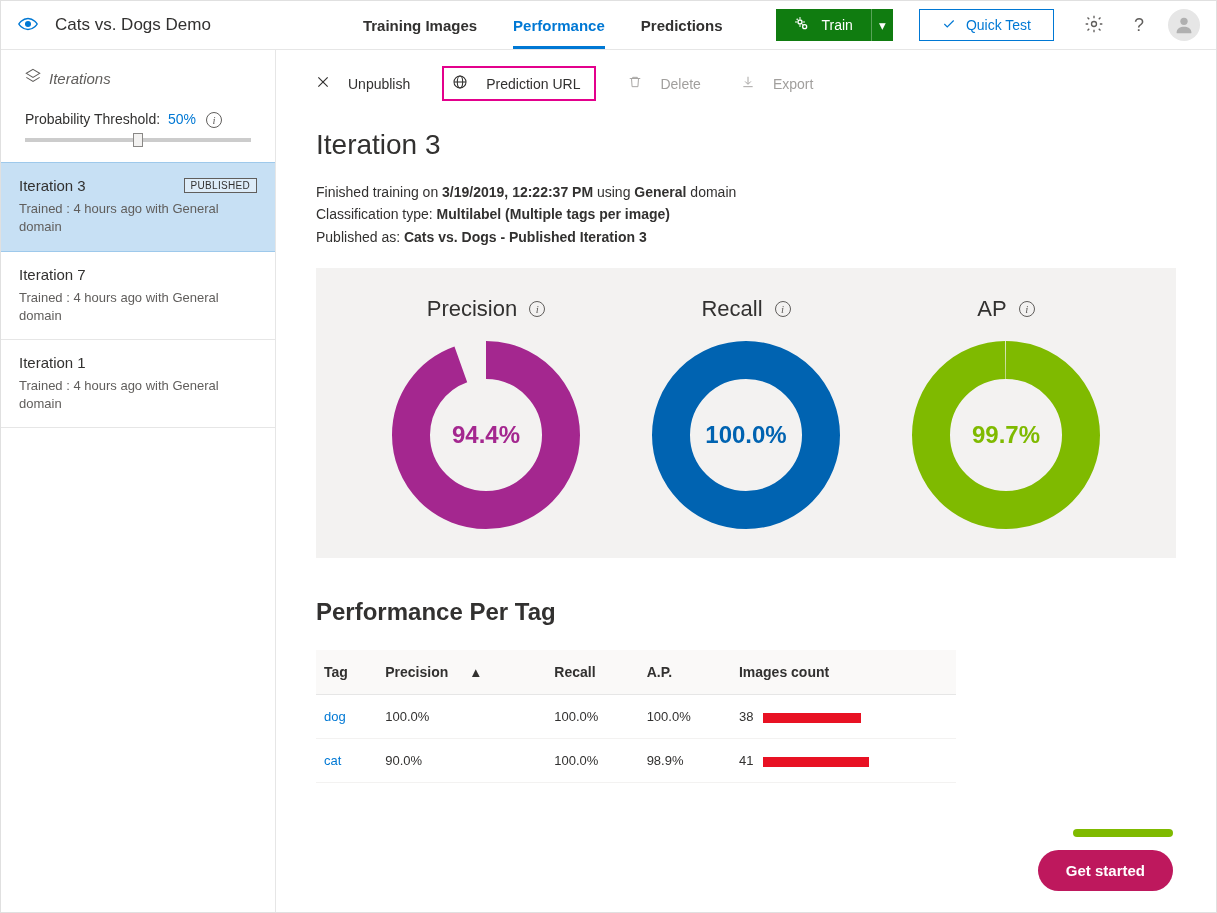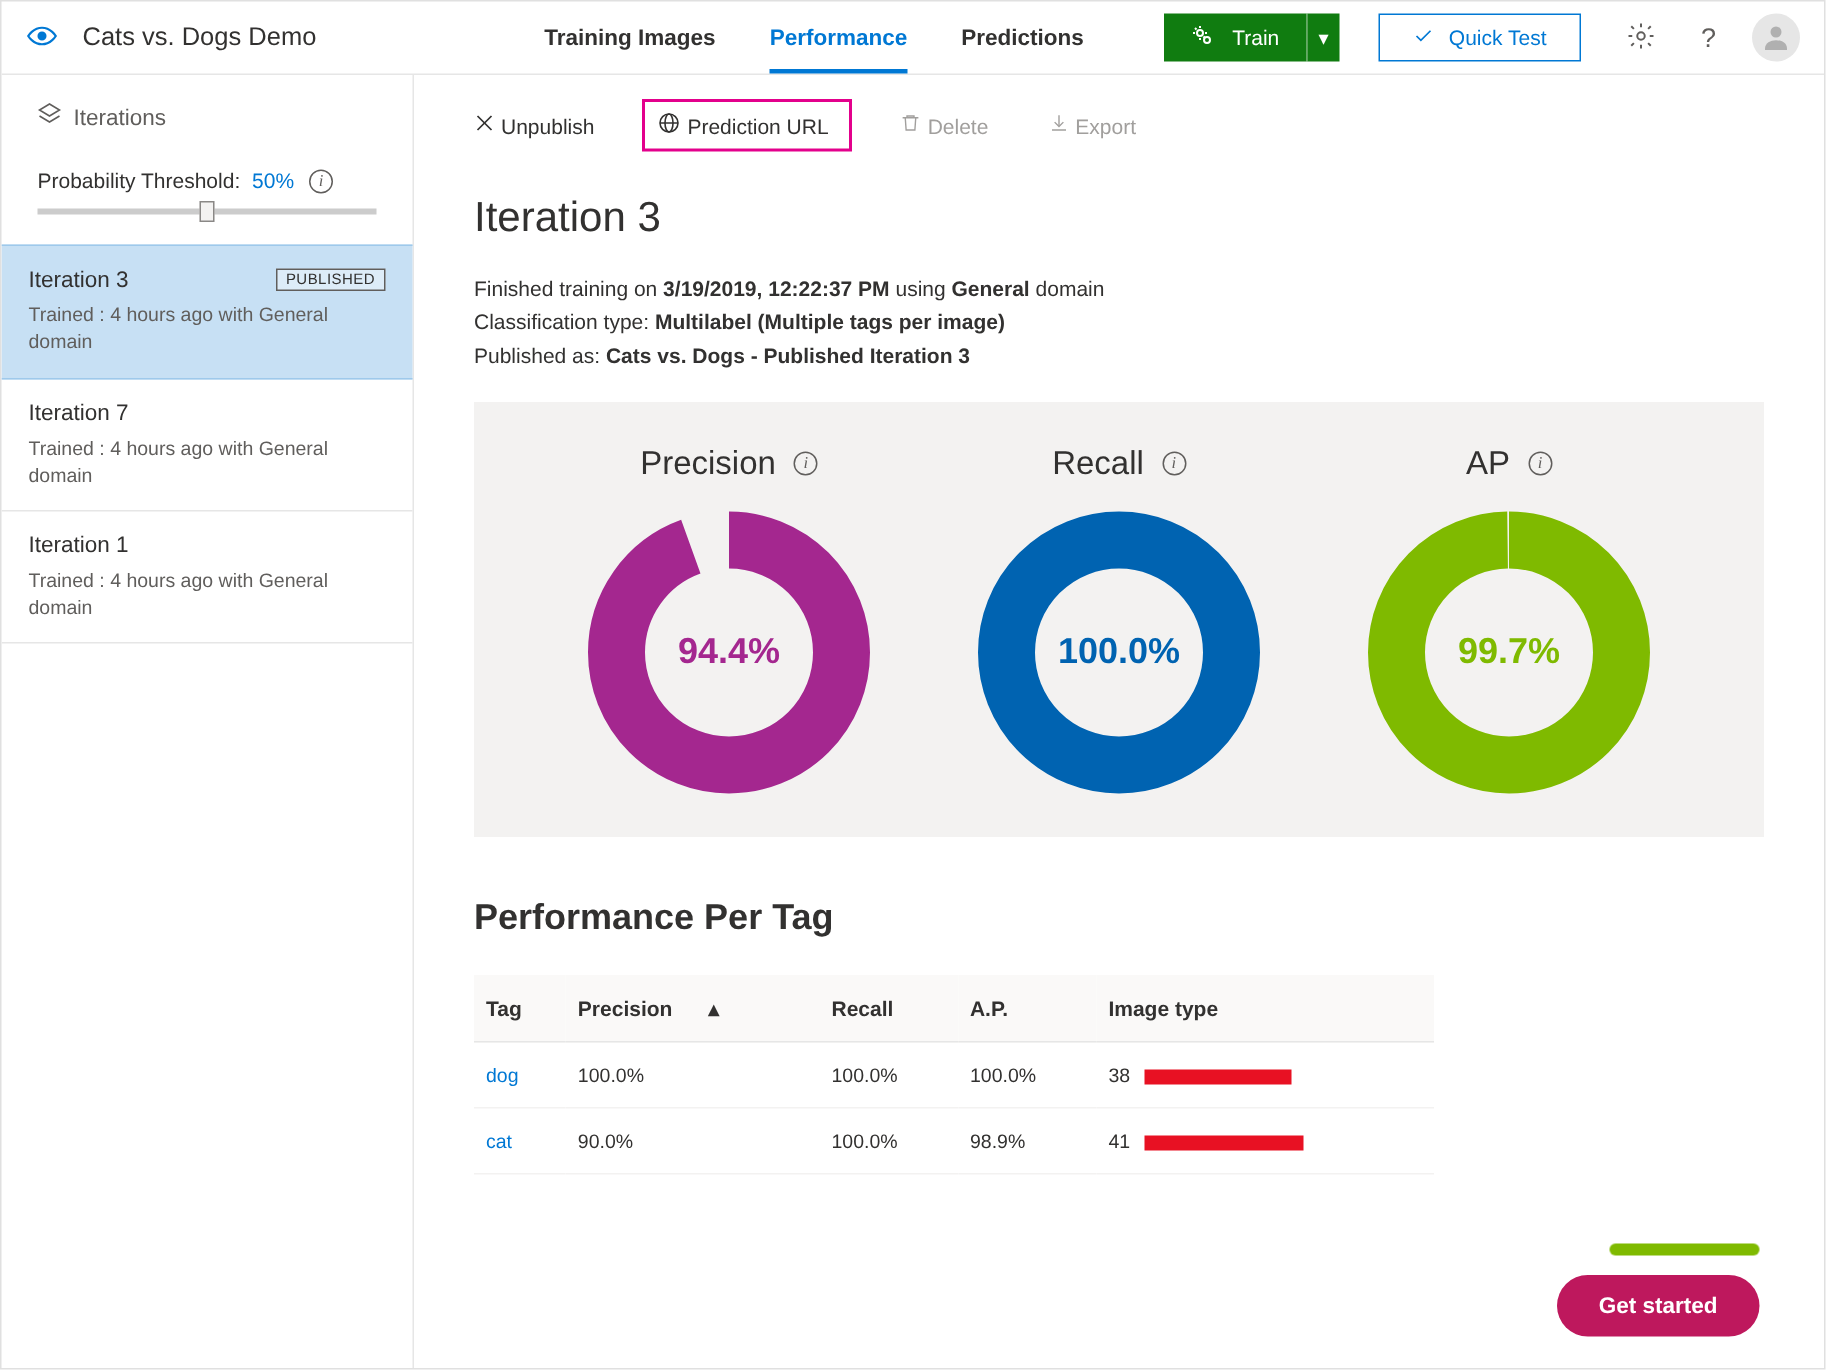--- a/index.html
+++ b/index.html
@@ -14,36 +14,36 @@
   .header-spacer { flex: 1; }
   .train-btn-group { display: flex; }
   .train-btn { background:#107c10; color:#fff; border:none; height:32px; padding:0 18px; display:flex; align-items:center; gap:11px; font-size:14px; cursor:pointer; }
   .train-split { background:#107c10; border:none; border-left:1px solid rgba(255,255,255,.3); color:#fff; width:22px; cursor:pointer; display:flex; align-items:center; justify-content:center; }
   .quick-test-btn { border:1px solid #0078d4; color:#0078d4; background:#fff; height:32px; padding:0 22px; margin-left:14px; display:flex; align-items:center; gap:10px; cursor:pointer; font-size:14px; }
   .header-icon { margin-left:18px; cursor:pointer; color:#605e5c; }
   .avatar { width:32px; height:32px; border-radius:50%; background:#e6e6e6; display:flex; align-items:center; justify-content:center; margin-left:12px; }
   .avatar svg { width:22px; height:22px; color:#a6a6a6; }
   .body { display:flex; height: calc(100% - 49px); }
   .sidebar { width: 275px; border-right:1px solid #e6e6e6; }
-  .sidebar-header { display:flex; align-items:center; gap:8px; padding:18px 24px; font-size:15px; color:#605e5c; }
+  .sidebar-header { display:flex; align-items:flex-end; gap:8px; padding:18px 24px; font-size:15px; color:#605e5c;font-style:italic; }
   .threshold-box { padding: 6px 24px 20px 24px; font-size:14px; }
   .threshold-label { color:#323130; }
   .threshold-value { color:#0078d4; margin-left:4px; }
   .info-icon { display:inline-flex; width:16px; height:16px; border:1.2px solid #605e5c; border-radius:50%; align-items:center; justify-content:center; font-size:11px; font-style:italic; font-family: Georgia, serif; color:#605e5c; margin-left:6px; vertical-align:middle; }
   .slider-track { margin-top:10px; height:4px; background:#ccc; position:relative; }
   .slider-thumb { position:absolute; top:-5px; left:48%; width:10px; height:14px; background:#f3f2f1; border:1px solid #8a8886; }
   .iteration-item { padding:14px 18px; border-bottom:1px solid #e6e6e6; cursor:pointer; }
   .iteration-item.active { background:#c7e0f4; border-top:1px solid #9ec9eb; border-bottom:1px solid #9ec9eb; }
   .iteration-title-row { display:flex; justify-content:space-between; align-items:center; }
   .iteration-title { font-size:15px; color:#323130; }
   .badge { border:1px solid #605e5c; font-size:10px; padding:1px 6px; letter-spacing:.3px; color:#323130; background:rgba(255,255,255,.4); }
   .iteration-sub { font-size:13px; color:#605e5c; margin-top:6px; line-height:1.4; }
   .content { flex:1; overflow:auto; padding: 0 0 80px 0; position:relative; }
   .toolbar { display:flex; gap:24px; padding:16px 32px 10px 32px; }
-  .tb-item { display:flex; align-items:center; gap:4px; color:#323130; font-size:14px; cursor:pointer; padding:4px 8px; }
+  .tb-item { display:flex; align-items:center; gap:18px; color:#323130; font-size:14px; cursor:pointer; padding:4px 8px; }
   .tb-item.disabled { color:#a19f9d; cursor:default; }
   .tb-item.highlighted { border:2px solid #e3008c; padding:6px 14px 6px 8px; }
   h1.iter-heading { font-size:28px; font-weight:400; margin:18px 0 20px 40px; color:#323130; }
   .meta { margin-left:40px; font-size:14px; line-height:1.6; color:#323130; }
   .meta b { font-weight:600; }
   .metrics-panel { background:#f3f2f1; margin:20px 40px 0 40px; padding:28px 40px; display:flex; justify-content:space-around; }
   .metric { text-align:center; }
   .metric-label { font-size:22px; color:#323130; display:flex; align-items:center; justify-content:center; gap:6px; margin-bottom:18px; }
   .donut-wrap { position:relative; width:190px; height:190px; margin:0 auto; }
   .donut-wrap svg { transform:rotate(-90deg); }
@@ -238,21 +238,21 @@
     </div>
 
     <h2 class="perf-heading">Performance Per Tag</h2>
     <table class="perf-table">
       <thead>
         <tr>
           <th>Tag</th>
           <th class="sortable"><span>Precision</span><span class="sort-caret">▴</span></th>
           <th>Recall</th>
           <th>A.P.</th>
-          <th>Image type</th>
+          <th>Images count</th>
         </tr>
       </thead>
       <tbody>
         <tr>
           <td class="tag-link">dog</td>
           <td>100.0%</td>
           <td>100.0%</td>
           <td>100.0%</td>
           <td><span>38</span><span class="count-bar" style="width:98px"></span></td>
         </tr>

